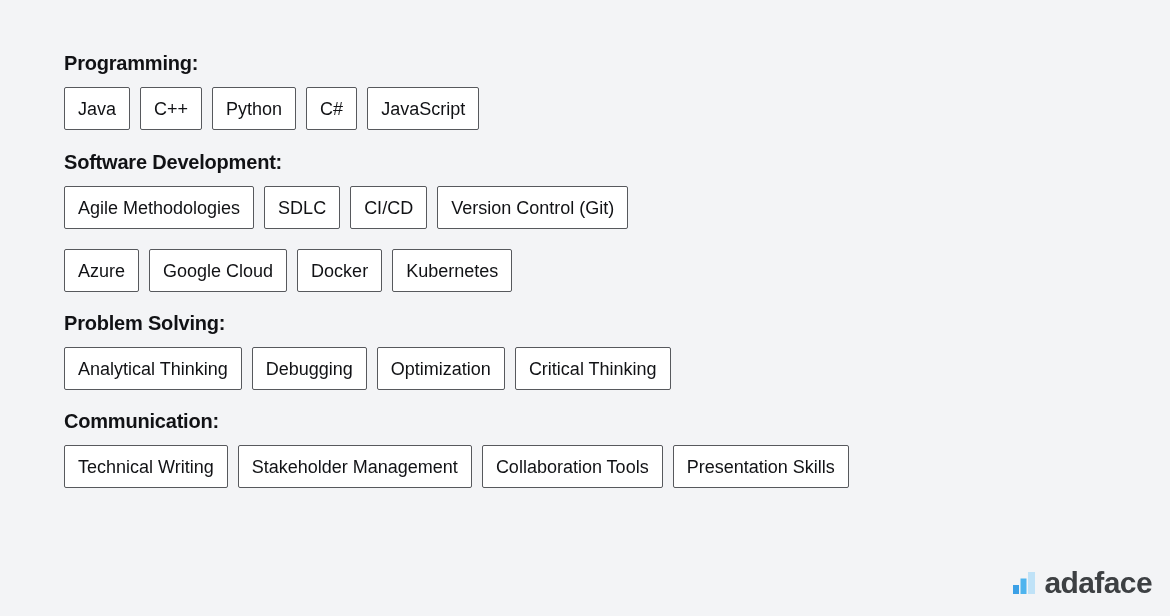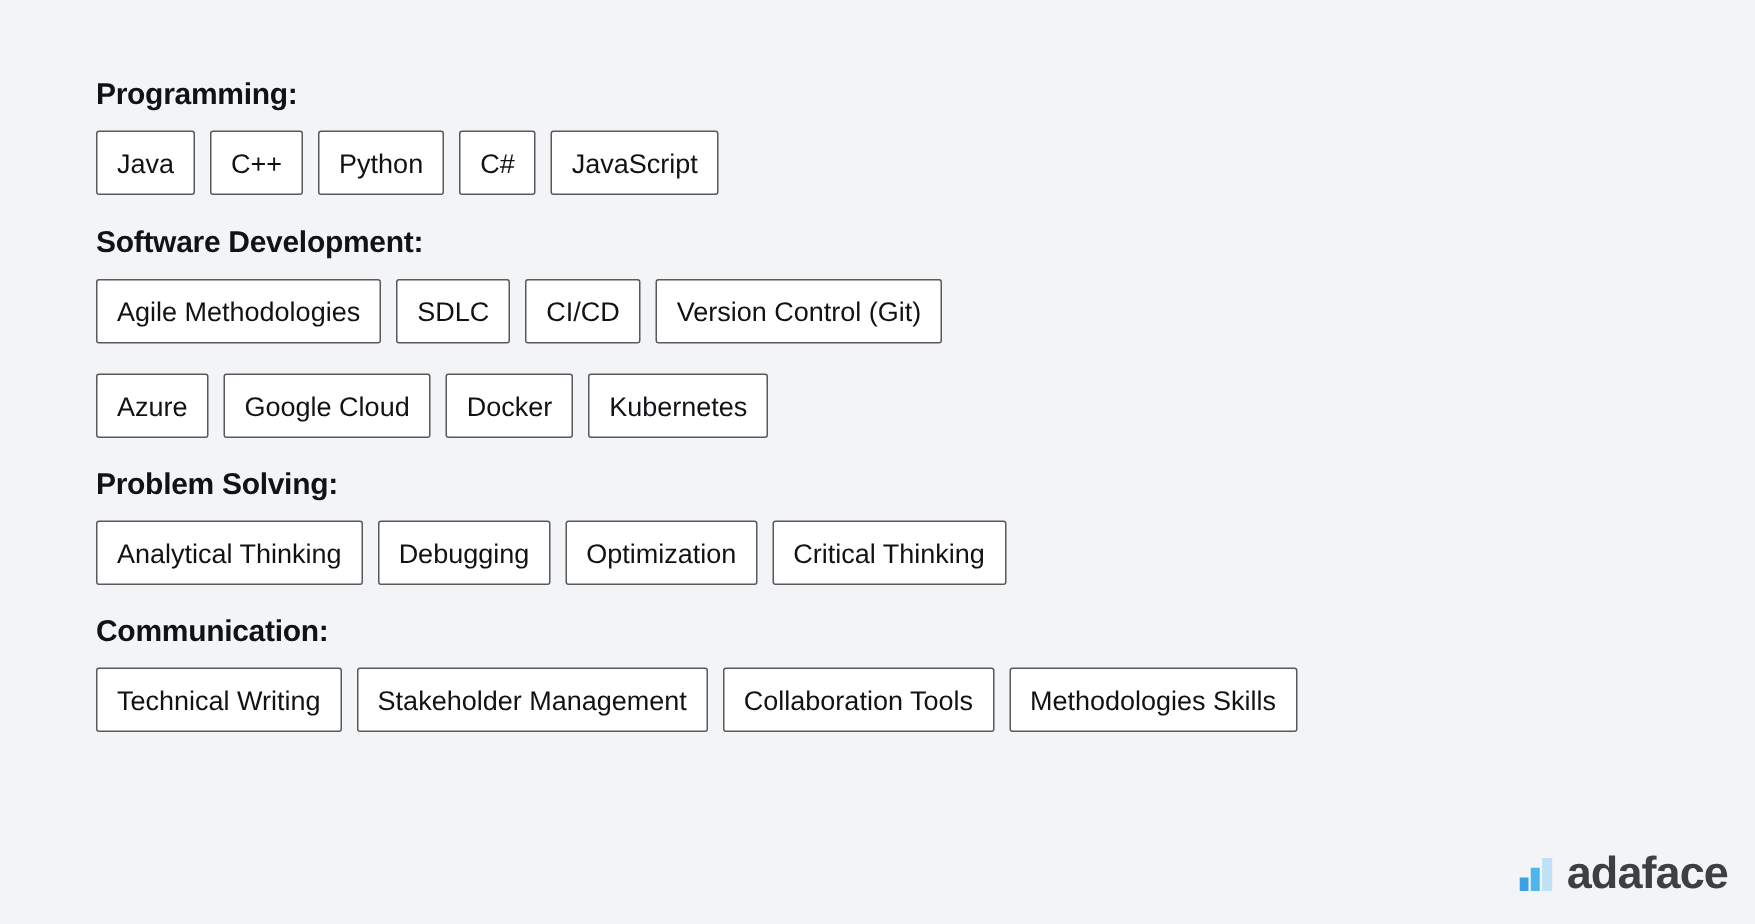--- a/index.html
+++ b/index.html
@@ -135,21 +135,21 @@
       <div class="chip">Critical Thinking</div>
     </div>
   </div>
 
   <div class="section s4">
     <div class="section-heading">Communication:</div>
     <div class="chip-row">
       <div class="chip">Technical Writing</div>
       <div class="chip">Stakeholder Management</div>
       <div class="chip">Collaboration Tools</div>
-      <div class="chip">Methodologies Skills</div>
+      <div class="chip">Presentation Skills</div>
     </div>
   </div>
 
   <div class="logo">
     <svg class="logo-mark" viewBox="0 0 22 22">
       <rect x="0" y="13" width="6" height="9" fill="#3ba0e6"></rect>
       <rect x="7.5" y="6.5" width="6" height="15.5" fill="#4eb4ee"></rect>
       <rect x="15" y="0" width="7" height="22" fill="#bfe2f7"></rect>
     </svg>
     <div class="logo-text">adaface</div>

